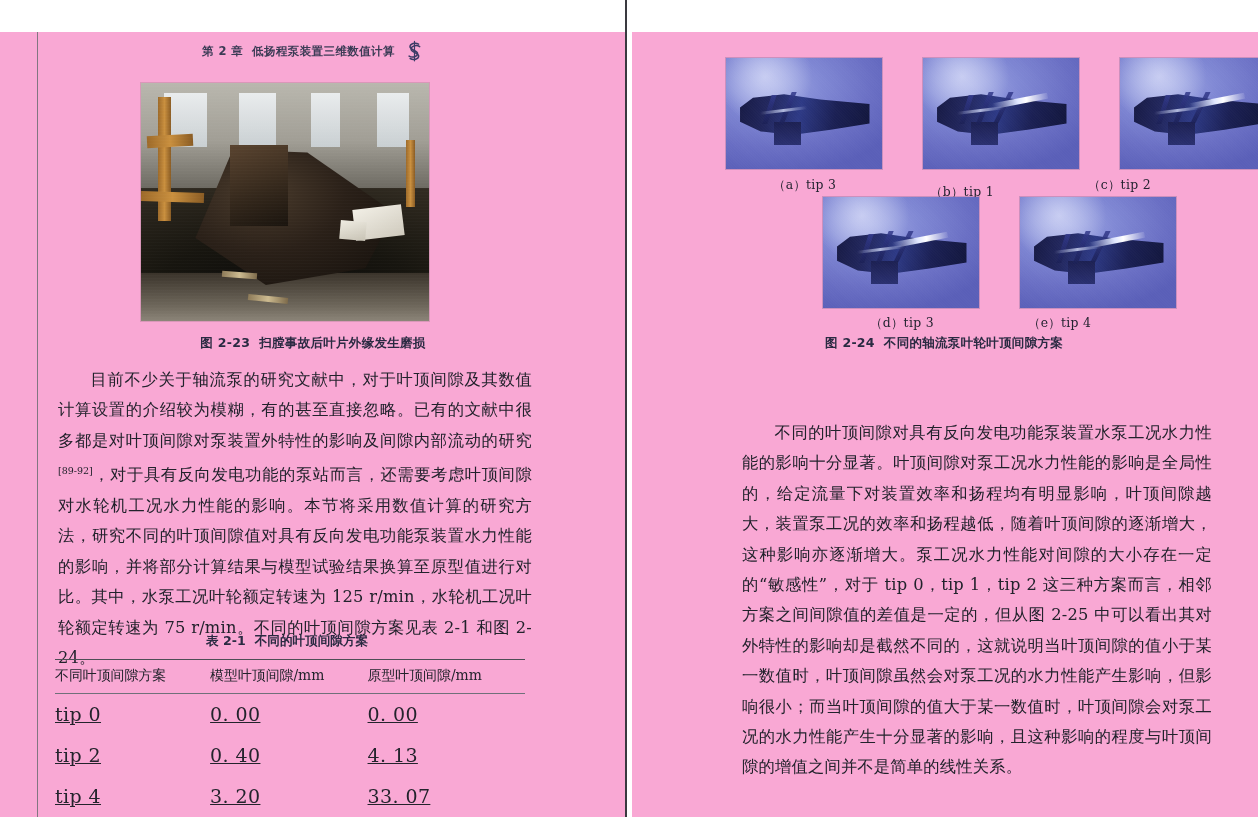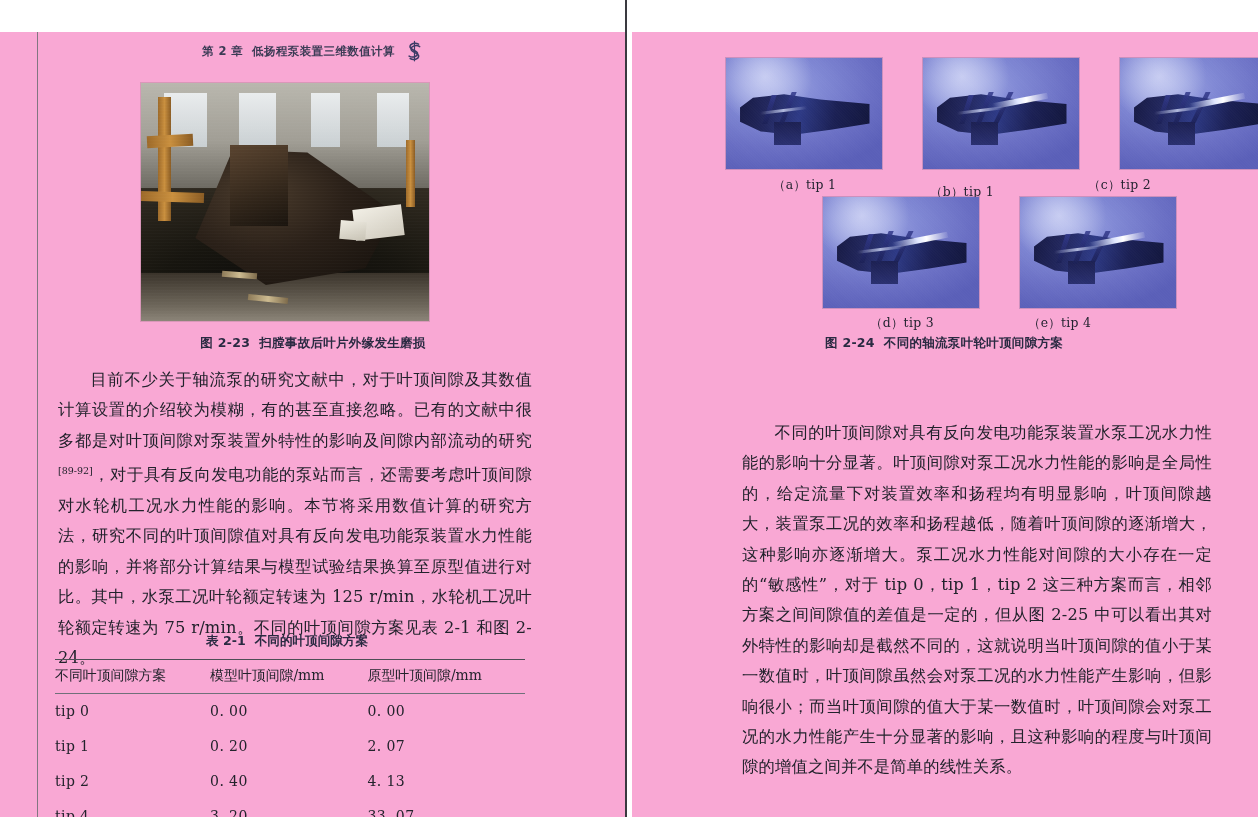--- a/index.html
+++ b/index.html
@@ -93,21 +93,21 @@
     font-family:"DejaVu Sans","Liberation Sans",sans-serif;
     font-weight:700;font-size:12.6px;color:#2a2a42;white-space:nowrap;
   }
   .tbl-title .num{margin-right:9px;text-align:center;}
   table.tip{
     position:absolute;left:55px;top:627px;width:470px;border-collapse:collapse;
     font-size:13.6px;color:#23232c;
   }
   table.tip th,table.tip td{padding:0;text-align:left;font-weight:400;}
   table.tip thead th{padding:7px 0 8px;font-size:13.9px;}
-  table.tip tbody td{padding:9.4px 0;font-size:14px;letter-spacing:.4px;}
+  table.tip tbody td{padding:9.4px 0;font-size:19px;letter-spacing:.4px;text-decoration:underline;}
   .rule-top{border-top:1.6px solid #4e4e55;}
   .rule-mid{border-top:1px solid #70707a;}
 
   
   .cfdrow{position:absolute;display:flex;}
   .cfdrow-1{left:726px;top:58px;gap:41px;}
   .cfdrow-2{left:823px;top:197px;gap:41px;}
   .cfd{width:156px;height:111px;position:relative;overflow:hidden;
     background:
       radial-gradient(ellipse 90% 80% at 30% 25%, #9fa8e4 0%, #8088d4 35%, #6a6fc4 70%, #5a5fb8 100%);
@@ -207,25 +207,20 @@
           <th style="width:33.5%">原型叶顶间隙/mm</th>
         </tr>
       </thead>
       <tbody>
         <tr class="rule-mid">
           <td>tip 0</td>
           <td>0. 00</td>
           <td>0. 00</td>
         </tr>
         <tr>
-          <td>tip 1</td>
-          <td>0. 20</td>
-          <td>2. 07</td>
-        </tr>
-        <tr>
           <td>tip 2</td>
           <td>0. 40</td>
           <td>4. 13</td>
         </tr>
         <tr>
           <td>tip 4</td>
           <td>3. 20</td>
           <td>33. 07</td>
         </tr>
 
@@ -268,21 +263,21 @@
       <div class="vane v1"></div>
       <div class="vane v2"></div>
       <div class="vane v3"></div>
       <div class="streak"></div>
       <div class="streak2"></div>
       <div class="noise"></div>
     </div>
   </div>
 
   <div class="sublabels">
-    <span class="sublab" style="left:773px;top:177px;position:absolute">（a）tip 1</span>
+    <span class="sublab" style="left:773px;top:177px;position:absolute">（a）tip 3</span>
     <span class="sublab" style="left:930px;top:184px;position:absolute">（b）tip 1</span>
     <span class="sublab" style="left:1088px;top:177px;position:absolute">（c）tip 2</span>
   </div>
 
   <div class="cfdrow cfdrow-2">
     <div class="cfd">
       <div class="glow"></div>
       <div class="blade"></div>
       <div class="hub"></div>
       <div class="vane v1"></div>

